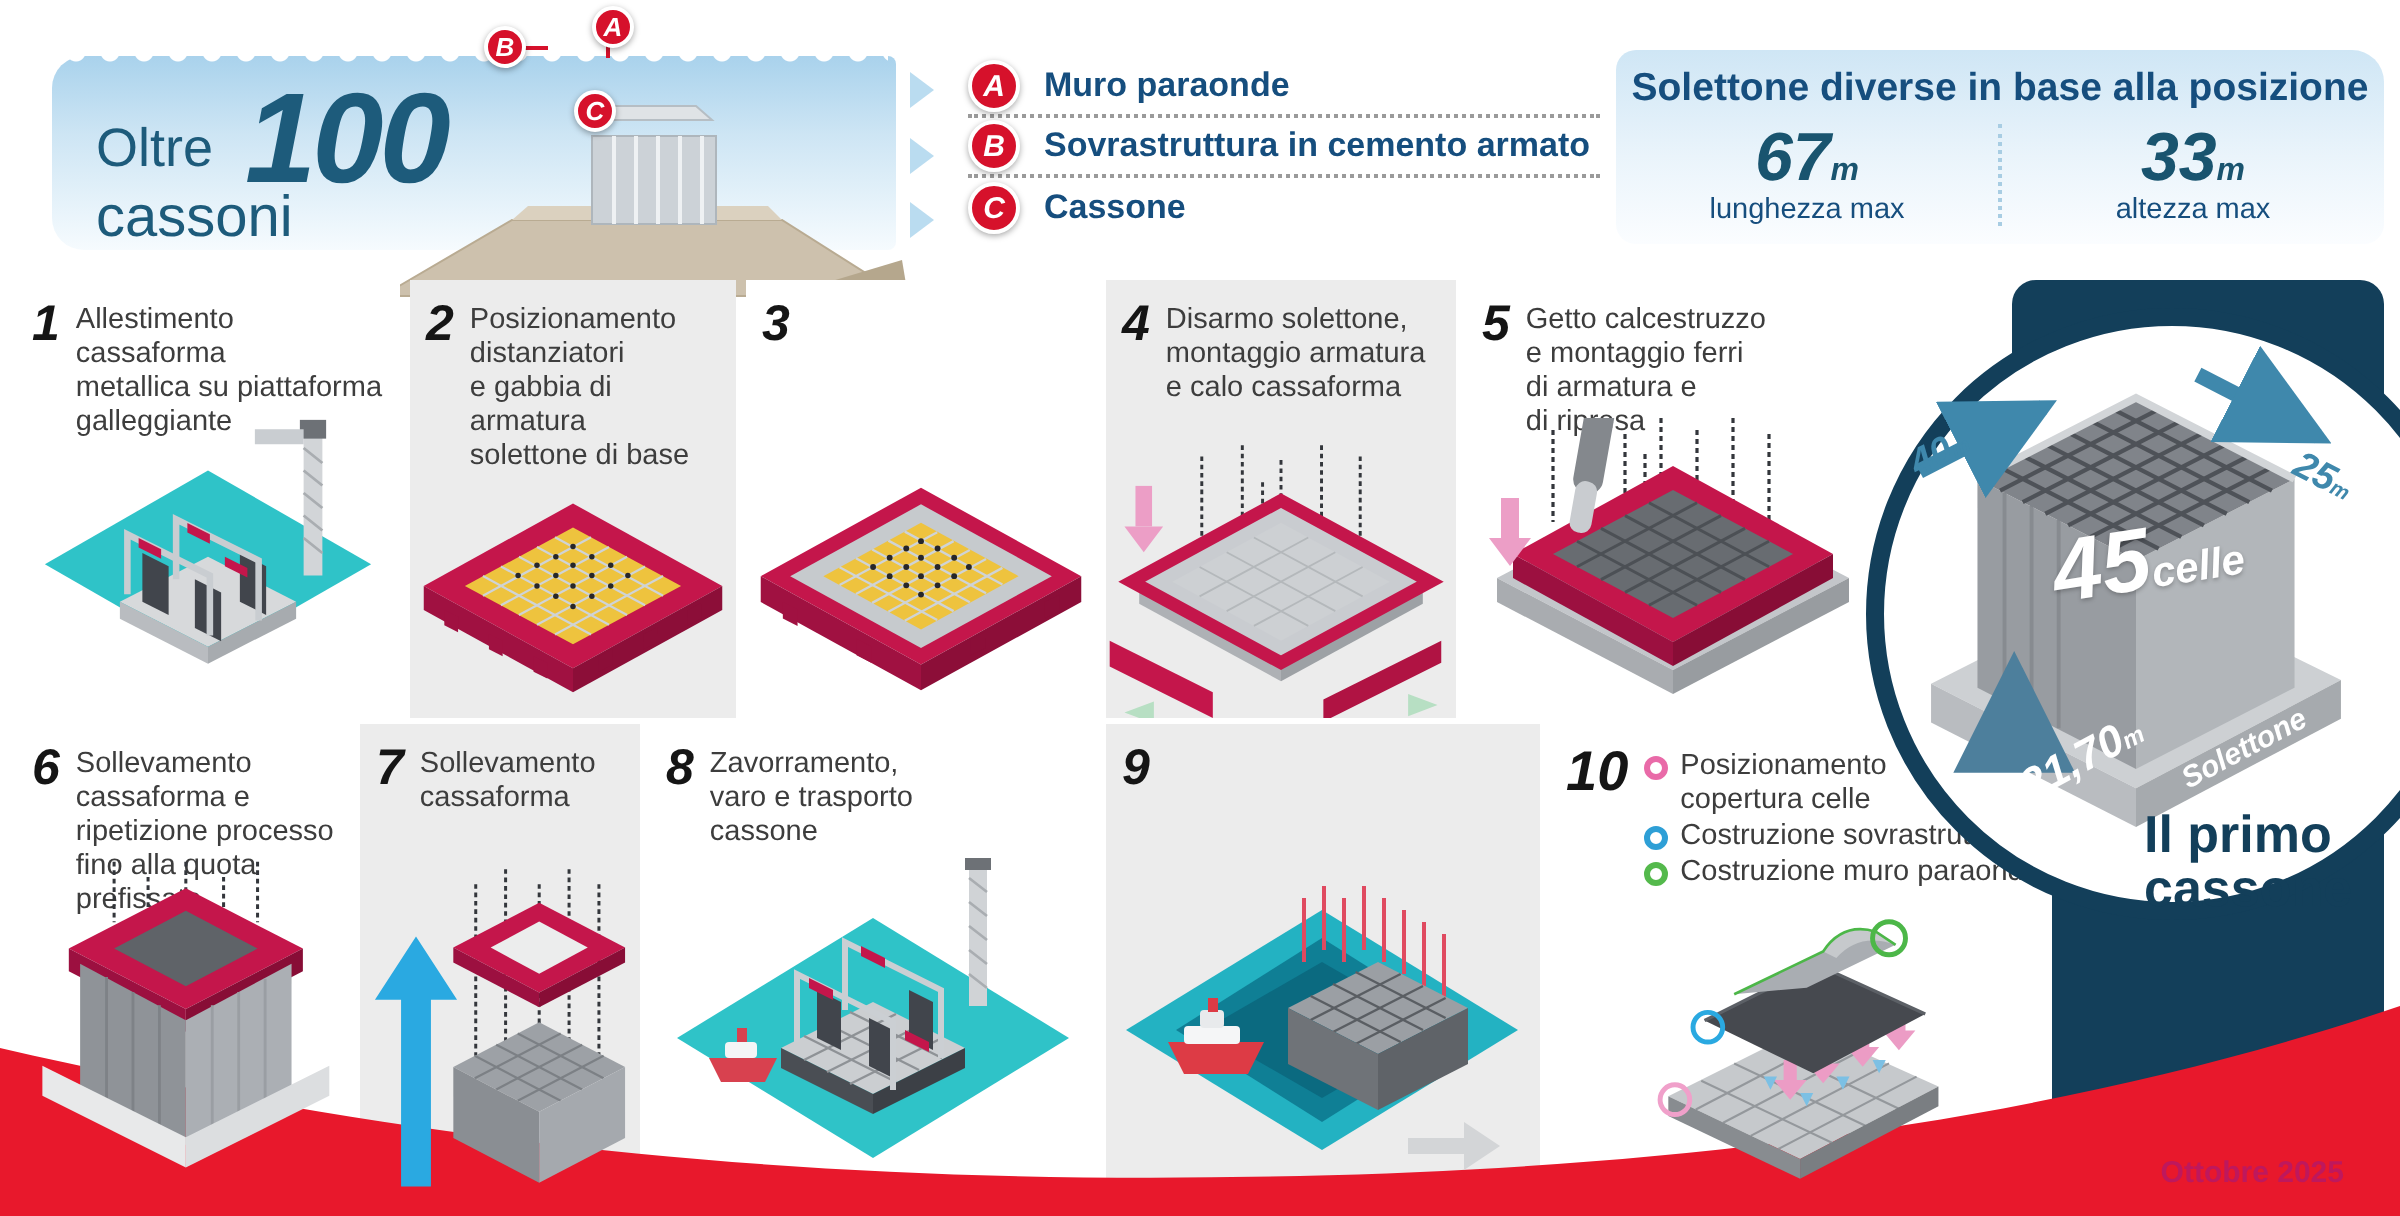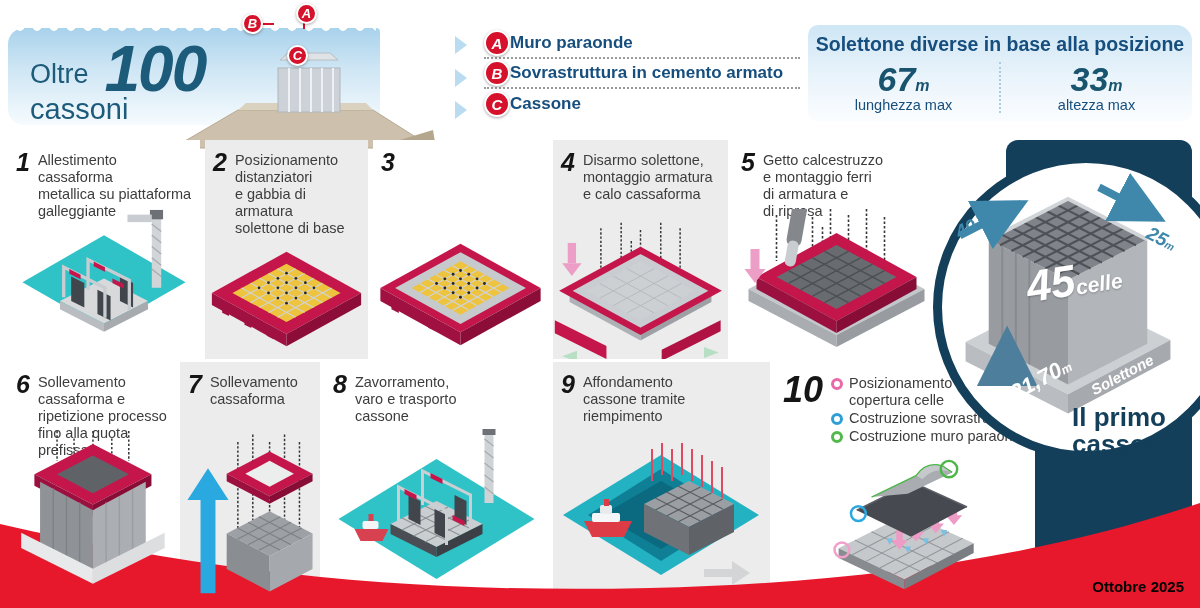--- a/index.html
+++ b/index.html
@@ -1,20 +1,20 @@
 <!DOCTYPE html>
 <html><head>
 <meta charset="utf-8">
 <style>
   * { margin:0; padding:0; box-sizing:border-box; }
   body { font-family:"Liberation Sans", sans-serif; background:#fff; }
   .page { position:relative; width:1200px; height:608px; background:#fff; overflow:hidden; }
 
   
-  .banner { position:absolute; left:8px; top:28px; width:372px; height:97px;
+  .banner { position:absolute; left:26px; top:28px; width:422px; height:97px;
     border-radius:16px 4px 4px 16px;
     background:linear-gradient(180deg,#a9d2ec 0%,#cde5f4 40%,#f6fbfe 100%); }
   .banner::before { content:""; position:absolute; left:4px; right:4px; top:-2px; height:8px;
     background-image:radial-gradient(circle at 8px 0px,#ffffff 4.5px,rgba(255,255,255,0) 5px);
     background-size:17px 8px; background-repeat:repeat-x; }
   .banner-title { position:absolute; left:22px; top:12px; color:#1d5b7b; }
   .bt-row { display:flex; align-items:flex-end; }
   .bt-oltre { font-size:27px; font-weight:400; margin-bottom:9px; }
   .bt-100 { font-size:64px; font-weight:800; font-style:italic; line-height:0.92; letter-spacing:-2px; margin-left:16px; }
   .bt-cassoni { font-size:29px; font-weight:400; margin-top:-6px; margin-left:0; }
@@ -26,21 +26,21 @@
     font-style:italic; font-size:13px; display:flex; align-items:center; justify-content:center; z-index:2; }
   .marker-line { position:absolute; background:#d6112b; z-index:1; }
 
   
   .legend { position:absolute; left:484px; top:29px; width:316px; }
   .legend-row { display:flex; align-items:center; height:30px; }
   .legend-row.dotted { border-bottom:2px dotted #9a9a9a; }
   .legend-badge { width:26px; height:26px; border-radius:50%; background:#d6112b; border:2px solid #fff;
     box-shadow:0 1px 3px rgba(0,0,0,.35); color:#fff; font-weight:700; font-style:italic; font-size:15px;
     display:flex; align-items:center; justify-content:center; flex:0 0 26px; }
-  .legend-label { color:#164e7e; font-weight:700; font-size:17px; white-space:nowrap; }
+  .legend-label { margin-left:12px; color:#164e7e; font-weight:700; font-size:17px; white-space:nowrap; }
 
   
   .dims { position:absolute; left:808px; top:25px; width:384px; height:97px;
     background:linear-gradient(180deg,#cfe6f5 0%,#eaf4fb 55%,#fbfdff 100%);
     border-radius:10px 16px 10px 10px; padding-top:8px; }
   .dims-title { text-align:center; color:#164e7e; font-weight:700; font-size:19.5px; }
   .dims-stats { display:flex; margin-top:6px; }
   .dim-stat { flex:1; text-align:center; }
   .dim-stat + .dim-stat { border-left:2px dotted #a8cde3; }
   .dim-value { color:#19546f; font-style:italic; font-weight:800; font-size:34px; line-height:1; }
@@ -77,21 +77,21 @@
   .lab-45 { left:1026px; top:258px; transform:rotate(-9deg); color:#fff; font-weight:800; font-size:44px; line-height:1;
     text-shadow:0 1px 2px rgba(0,0,0,.25); }
   .lab-45 .celle { font-size:21px; font-weight:700; }
   .lab-h { left:1008px; top:366px; transform:rotate(-28deg); color:#fff; font-weight:800; font-size:22px; }
   .lab-sol { left:1088px; top:366px; transform:rotate(-28deg); color:#fff; font-weight:700; font-size:15px; }
   .first-title { position:absolute; left:1072px; top:404px; width:118px; z-index:5;
     color:#133f5a; font-weight:800; font-size:26px; line-height:1.02; }
 
   
   .swoosh { position:absolute; left:0; top:0; width:1200px; height:608px; z-index:2; pointer-events:none; }
-  .footer-date { position:absolute; right:16px; top:578px; z-index:5; color:#000000; font-weight:700; font-size:15px; }
+  .footer-date { position:absolute; right:28px; top:578px; z-index:5; color:#be185d; font-weight:700; font-size:15px; }
 </style>
 </head>
 <body>
 
 <div class="page">
 
   <div class="banner">
     <div class="banner-title">
       <div class="bt-row">
         <span class="bt-oltre">Oltre</span>
@@ -437,23 +437,20 @@
         <rect x="156" y="-3" width="13" height="9" fill="#6d7176"></rect>
         <polygon points="28,100 62,100 56,112 34,112" fill="#d8414f"></polygon>
         <rect x="36" y="92" width="16" height="8" rx="2" fill="#f4f5f6"></rect>
         <rect x="42" y="85" width="5" height="7" fill="#d8414f"></rect>
       </svg>
     </div>
 
     <div class="cell bg-g" style="flex:0 0 217px">
       <div class="cell-head">
           <span class="num">9</span>
-          <span class="lbl">Affondamento
-cassone tramite
-riempimento</span>
         </div>
       <svg class="illus tall" viewBox="0 0 215 168" preserveAspectRatio="xMidYMax meet">
         <polygon points="107,26 205,86 107,146 9,86" fill="#23b2c2"></polygon>
         <polygon points="107,40 180,86 107,132 34,86" fill="#0f7f95"></polygon>
         <polygon points="107,52 166,86 107,120 48,86" fill="#0b6a80"></polygon>
         <g stroke="#e04a60" stroke-width="2">
           <path d="M98,20 V52"></path>
             <path d="M108,14 V46"></path>
             <path d="M118,20 V52"></path>
             <path d="M128,14 V46"></path>
@@ -472,21 +469,21 @@
         <polygon points="30,92 78,92 70,108 38,108" fill="#dd3b45"></polygon>
         <rect x="38" y="84" width="28" height="9" rx="2" fill="#f5f6f7"></rect>
         <rect x="46" y="76" width="12" height="9" rx="2" fill="#e8eaec"></rect>
         <rect x="50" y="70" width="5" height="7" fill="#dd3b45"></rect>
         <polygon points="150,140 178,140 178,132 196,144 178,156 178,148 150,148" fill="#d3d5d7"></polygon>
       </svg>
     </div>
 
     <div class="cell bg-w" style="flex:0 0 165px">
       <div class="cell-head">
-        <span class="num" style="font-size:36px">10</span>
+        <span class="num" style="font-size:28px">10</span>
         <div class="bullets">
           <div class="bullet">
             <span class="ring" style="border-color: rgb(233, 106, 168);"></span>
             <span class="lbl">Posizionamento
 copertura celle</span>
           </div>
           <div class="bullet">
             <span class="ring" style="border-color: rgb(46, 159, 214);"></span>
             <span class="lbl">Costruzione sovrastruttura</span>
           </div>

